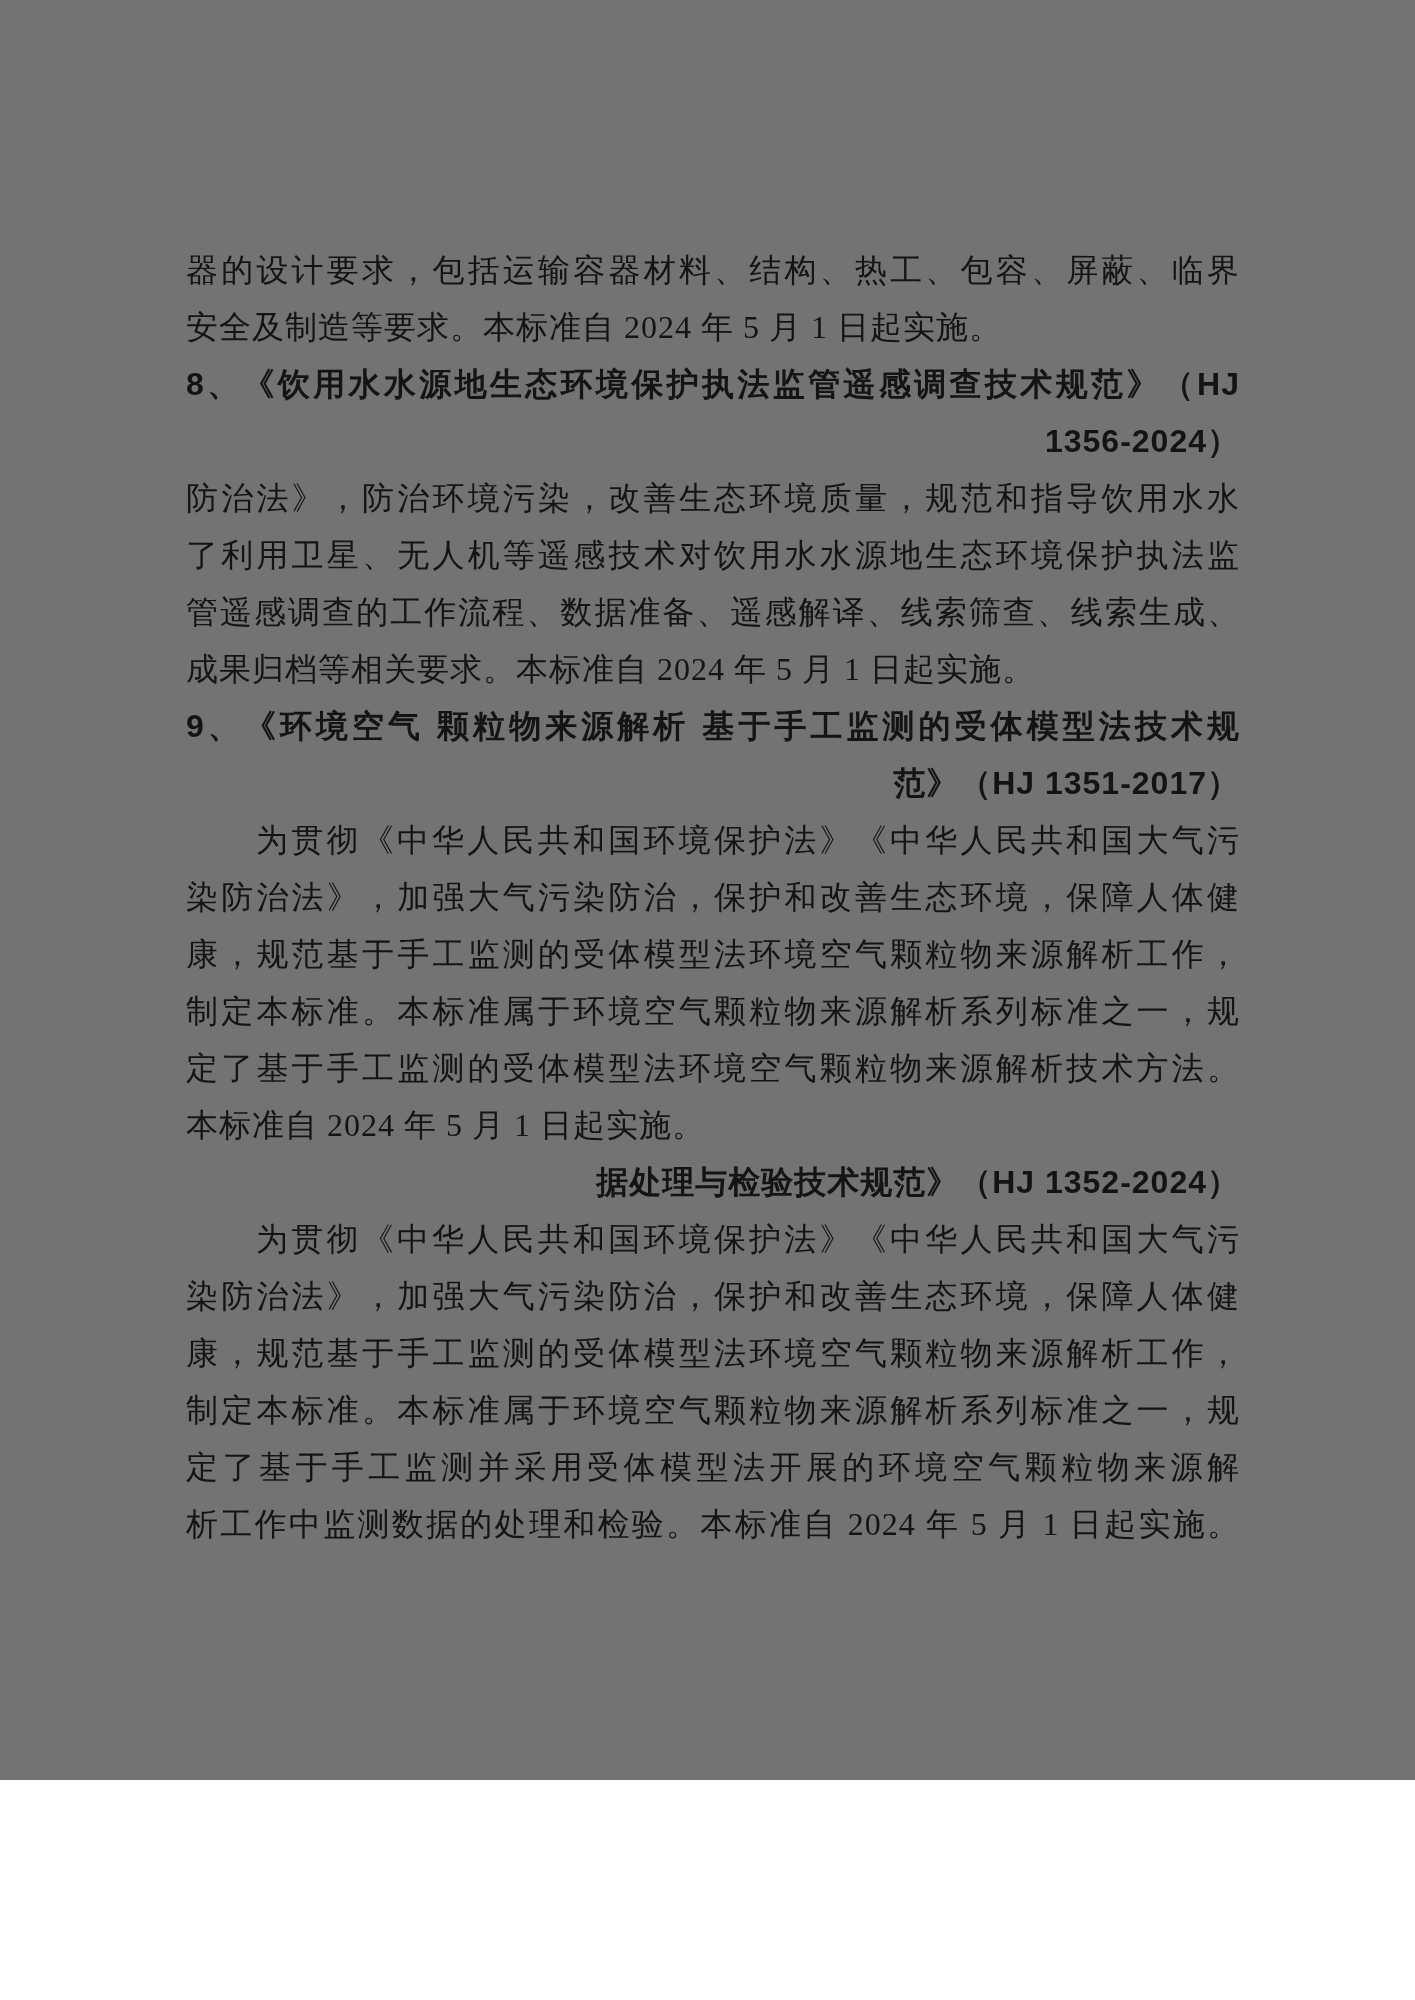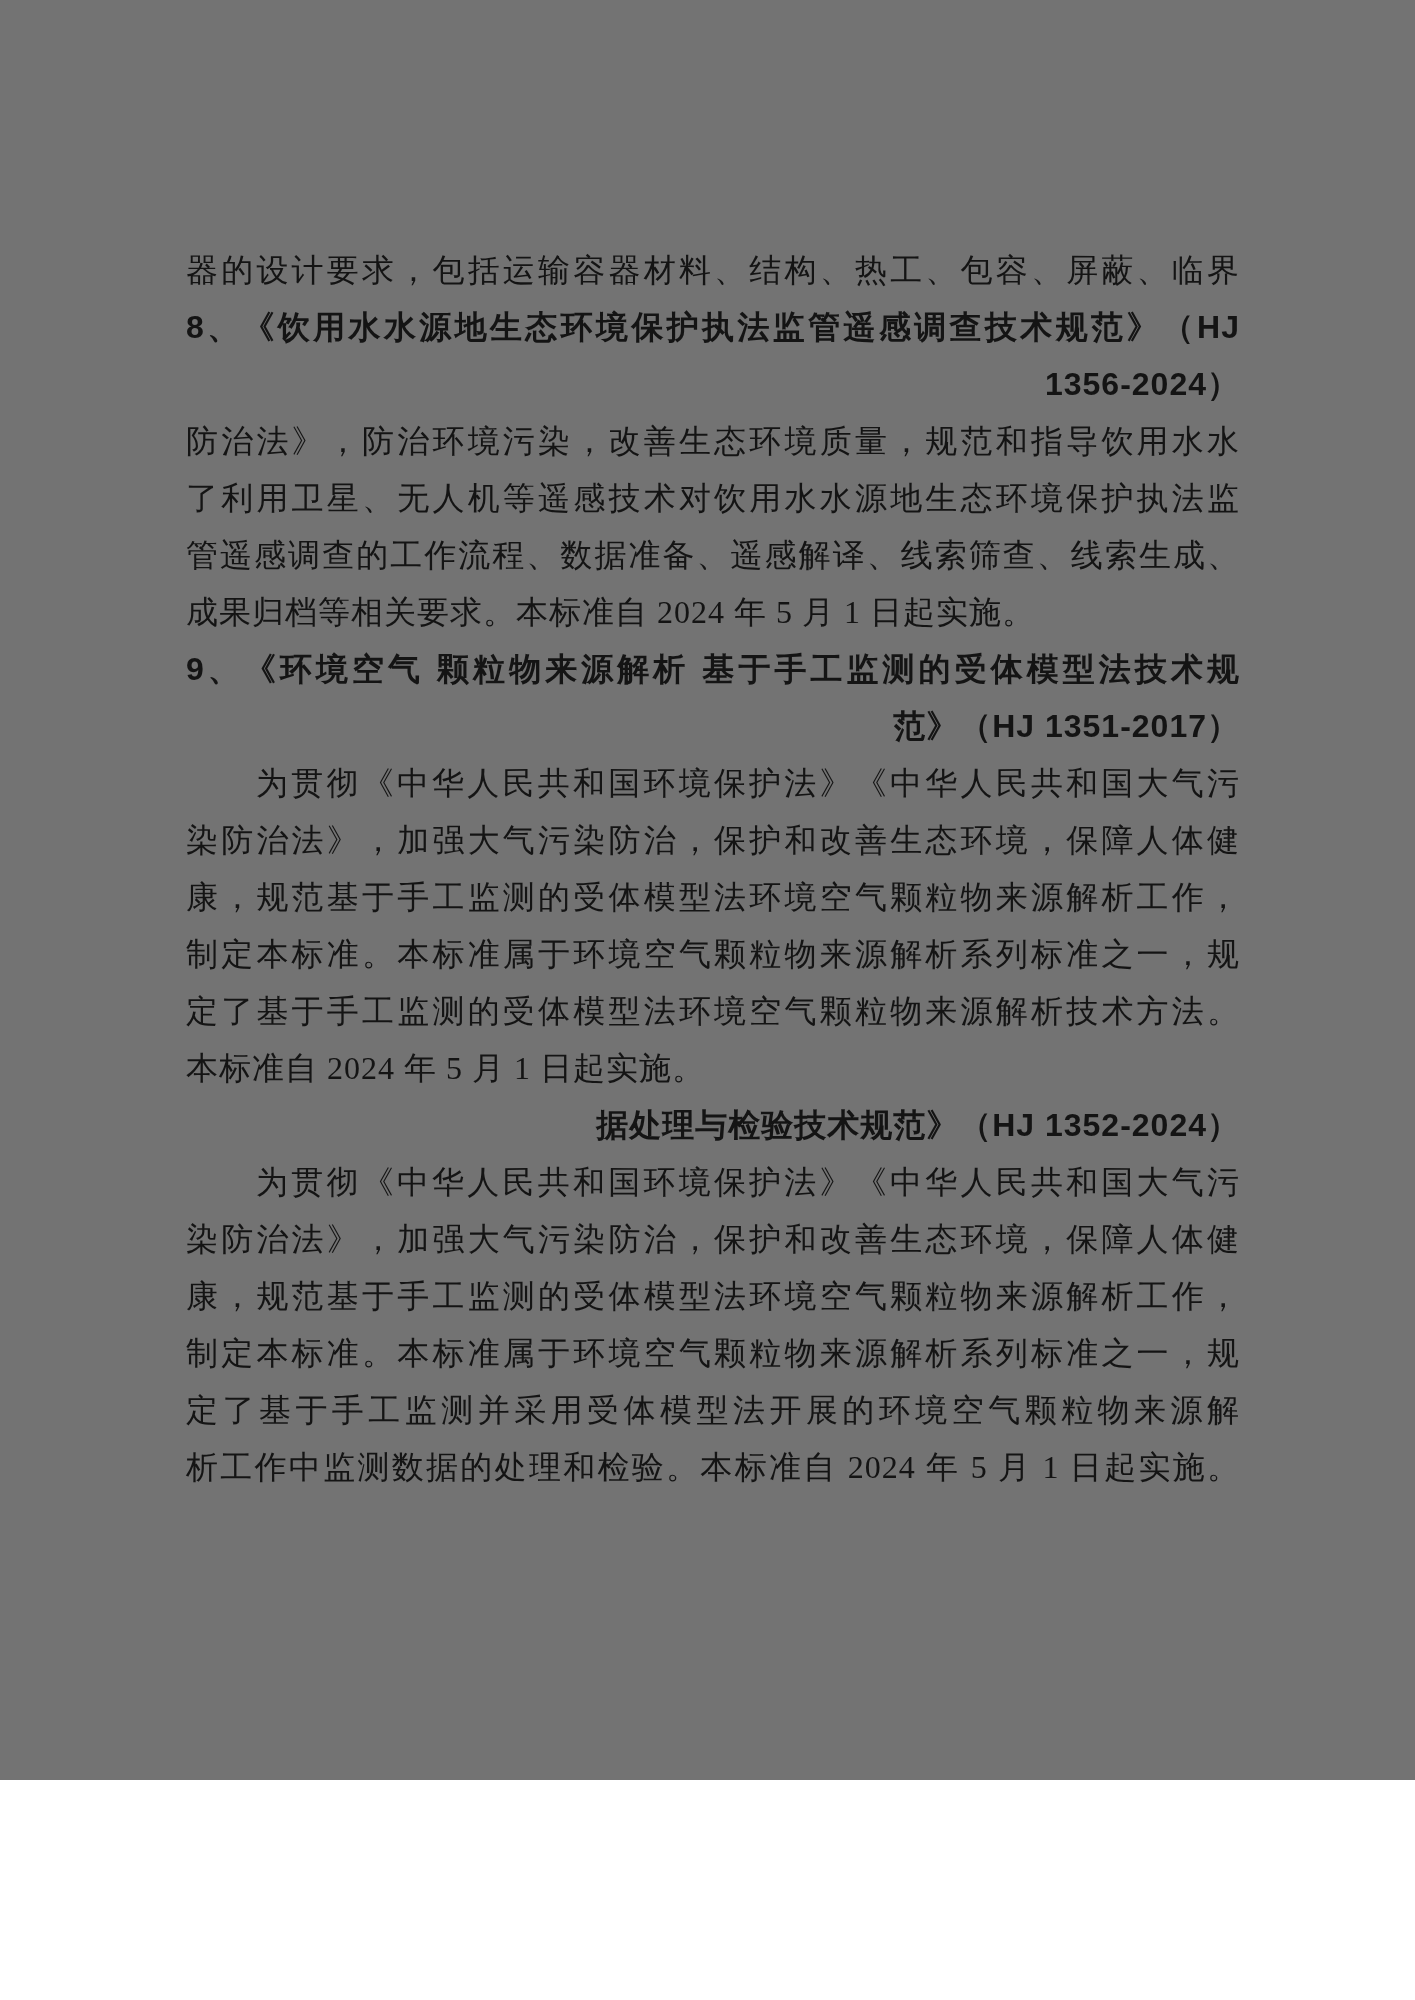--- a/index.html
+++ b/index.html
@@ -61,20 +61,21 @@
     font-family: "Liberation Serif", "DejaVu Serif", serif;
   }
 </style>
 </head>
 <body>
 
 <div class="page">
   <div class="content">
 
     <div class="line j">器的设计要求，包括运输容器材料、结构、热工、包容、屏蔽、临界</div>
+    <div class="line e">安全及制造等要求。本标准自 2024 年 5 月 1 日起实施。</div>
 
     <div class="line h j">8、《饮用水水源地生态环境保护执法监管遥感调查技术规范》（HJ</div>
     <div class="line h">1356-2024）</div>
 
     <div class="line j">防治法》，防治环境污染，改善生态环境质量，规范和指导饮用水水</div>
     <div class="line j">了利用卫星、无人机等遥感技术对饮用水水源地生态环境保护执法监</div>
     <div class="line j">管遥感调查的工作流程、数据准备、遥感解译、线索筛查、线索生成、</div>
     <div class="line">成果归档等相关要求。本标准自 2024 年 5 月 1 日起实施。</div>
 
     <div class="line h j">9、《环境空气 颗粒物来源解析 基于手工监测的受体模型法技术规</div>

